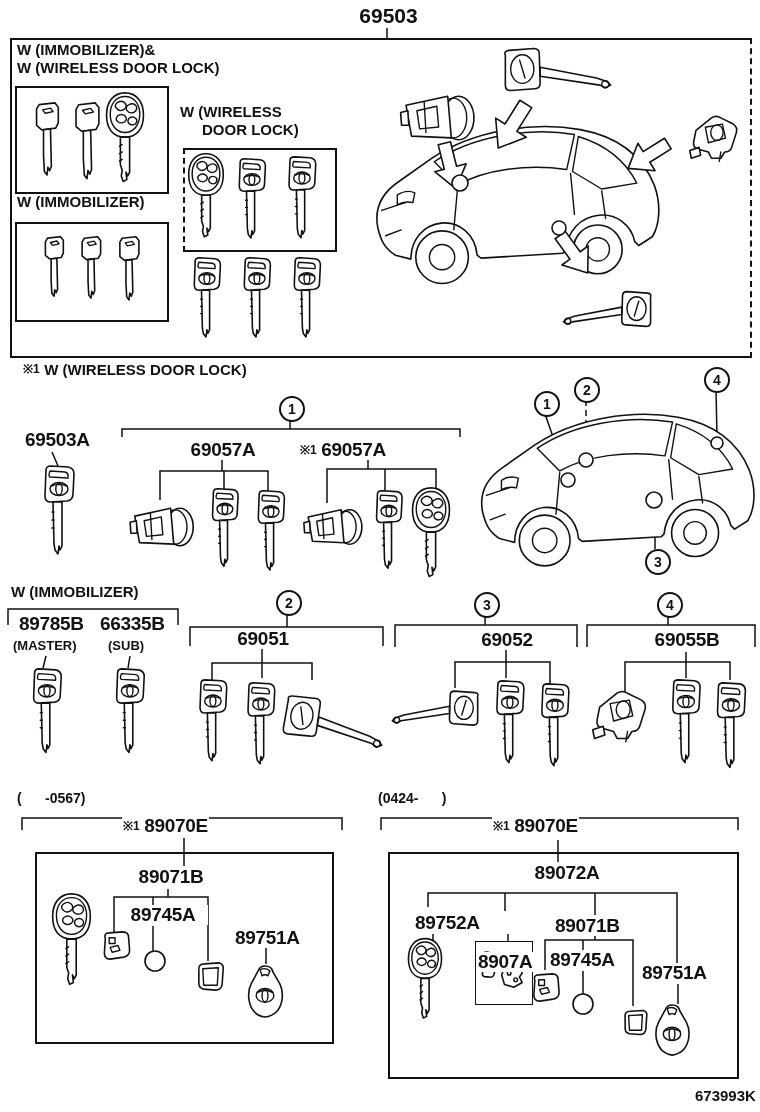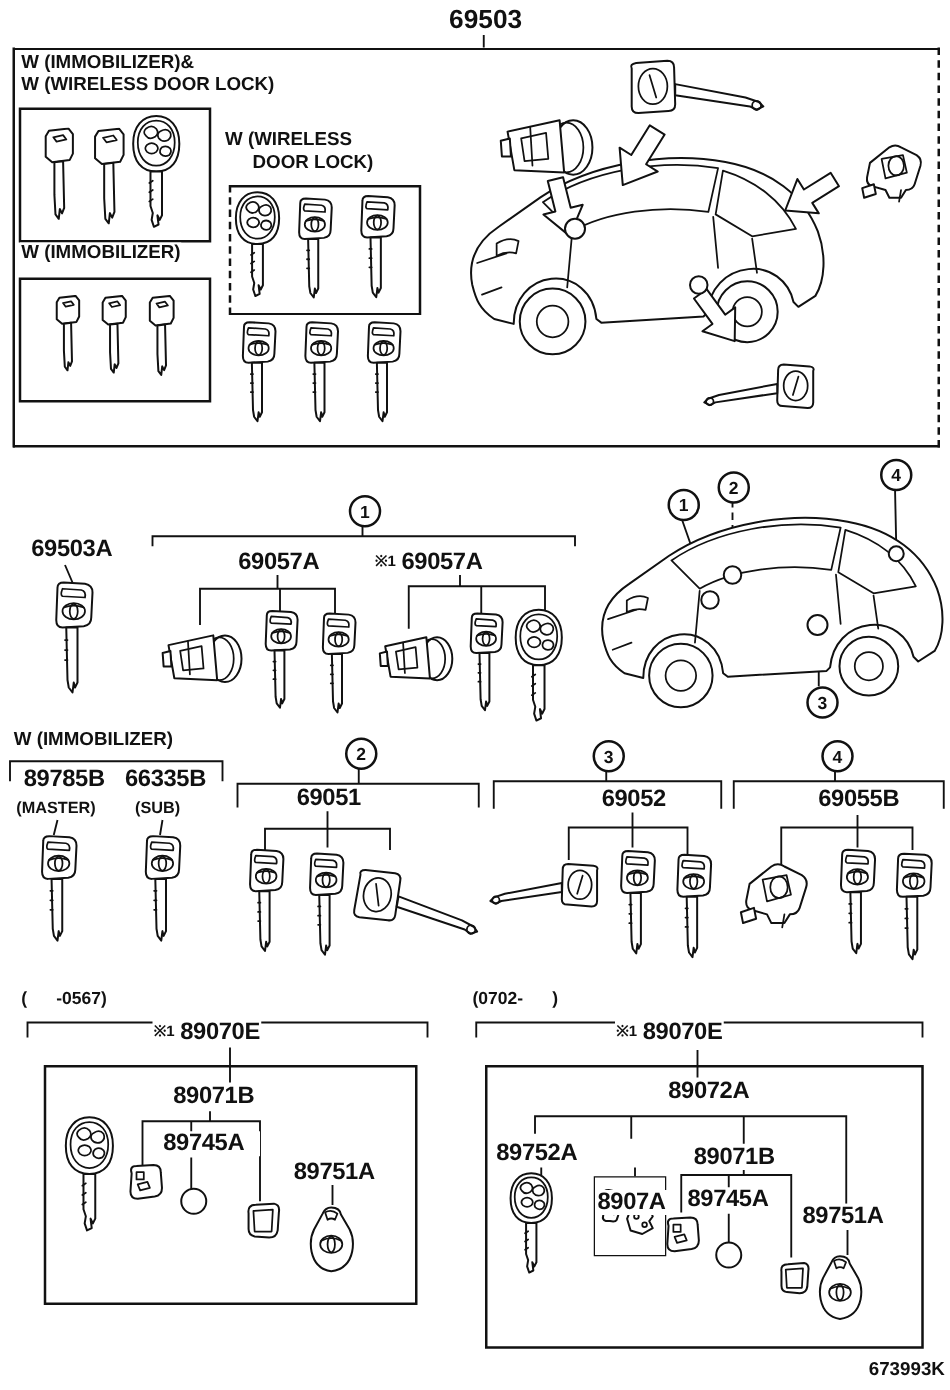--- a/index.html
+++ b/index.html
@@ -227,20 +227,21 @@
   <div class="box" style="left:475px;top:941px;width:56px;height:62px;border-width:1.5px"></div>
 
   <div class="t pl ctr" style="left:330px;top:5px;width:115px">69503</div>
 
   <div class="t h" style="left:16px;top:42px">W (IMMOBILIZER)&amp;</div>
   <div class="t h" style="left:16px;top:60px">W (WIRELESS DOOR LOCK)</div>
   <div class="t h" style="left:179px;top:104px">W (WIRELESS</div>
   <div class="t h" style="left:201px;top:122px">DOOR LOCK)</div>
   <div class="t h" style="left:16px;top:194px">W (IMMOBILIZER)</div>
 
+  <div class="t" style="left:22px;top:362px"><span class="ref">※1</span> <span class="h">W (WIRELESS DOOR LOCK)</span></div>
   <div class="t p" style="left:24px;top:430px">69503A</div>
   <div class="callout" style="left:279px;top:396px">1</div>
   <div class="t p ctr" style="left:178px;top:440px;width:88px">69057A</div>
   <div class="t" style="left:299px;top:440px"><span class="ref">※1</span> <span class="p">69057A</span></div>
 
   <div class="callout" style="left:534px;top:391px">1</div>
   <div class="callout" style="left:574px;top:377px">2</div>
   <div class="callout" style="left:645px;top:549px">3</div>
   <div class="callout" style="left:704px;top:367px">4</div>
 
@@ -256,24 +257,24 @@
   <div class="t p ctr" style="left:462px;top:630px;width:88px">69052</div>
   <div class="callout" style="left:657px;top:592px">4</div>
   <div class="t p ctr" style="left:640px;top:630px;width:92px">69055B</div>
 
   <div class="t date" style="left:16px;top:791px">(      -0567)</div>
   <div class="t" style="left:122px;top:816px"><span class="ref">※1</span> <span class="p">89070E</span></div>
   <div class="t p ctr" style="left:126px;top:867px;width:88px">89071B</div>
   <div class="t p ctr" style="left:118px;top:905px;width:88px">89745A</div>
   <div class="t p" style="left:234px;top:928px">89751A</div>
 
-  <div class="t date" style="left:377px;top:791px">(0702-      )</div>
+  <div class="t date" style="left:377px;top:791px">(0424-      )</div>
   <div class="t" style="left:492px;top:816px"><span class="ref">※1</span> <span class="p">89070E</span></div>
   <div class="t p ctr" style="left:520px;top:863px;width:92px">89072A</div>
-  <div class="t p" style="left:396px;top:913px">89752A</div>
+  <div class="t p" style="left:414px;top:913px">89752A</div>
   <div class="t p" style="left:477px;top:952px">8907A</div>
   <div class="t p" style="left:554px;top:916px">89071B</div>
   <div class="t p" style="left:549px;top:950px">89745A</div>
   <div class="t p" style="left:641px;top:963px">89751A</div>
 
   <div class="t code" style="left:694px;top:1088px">673993K</div>
 
 </div>
 
 </body></html>

